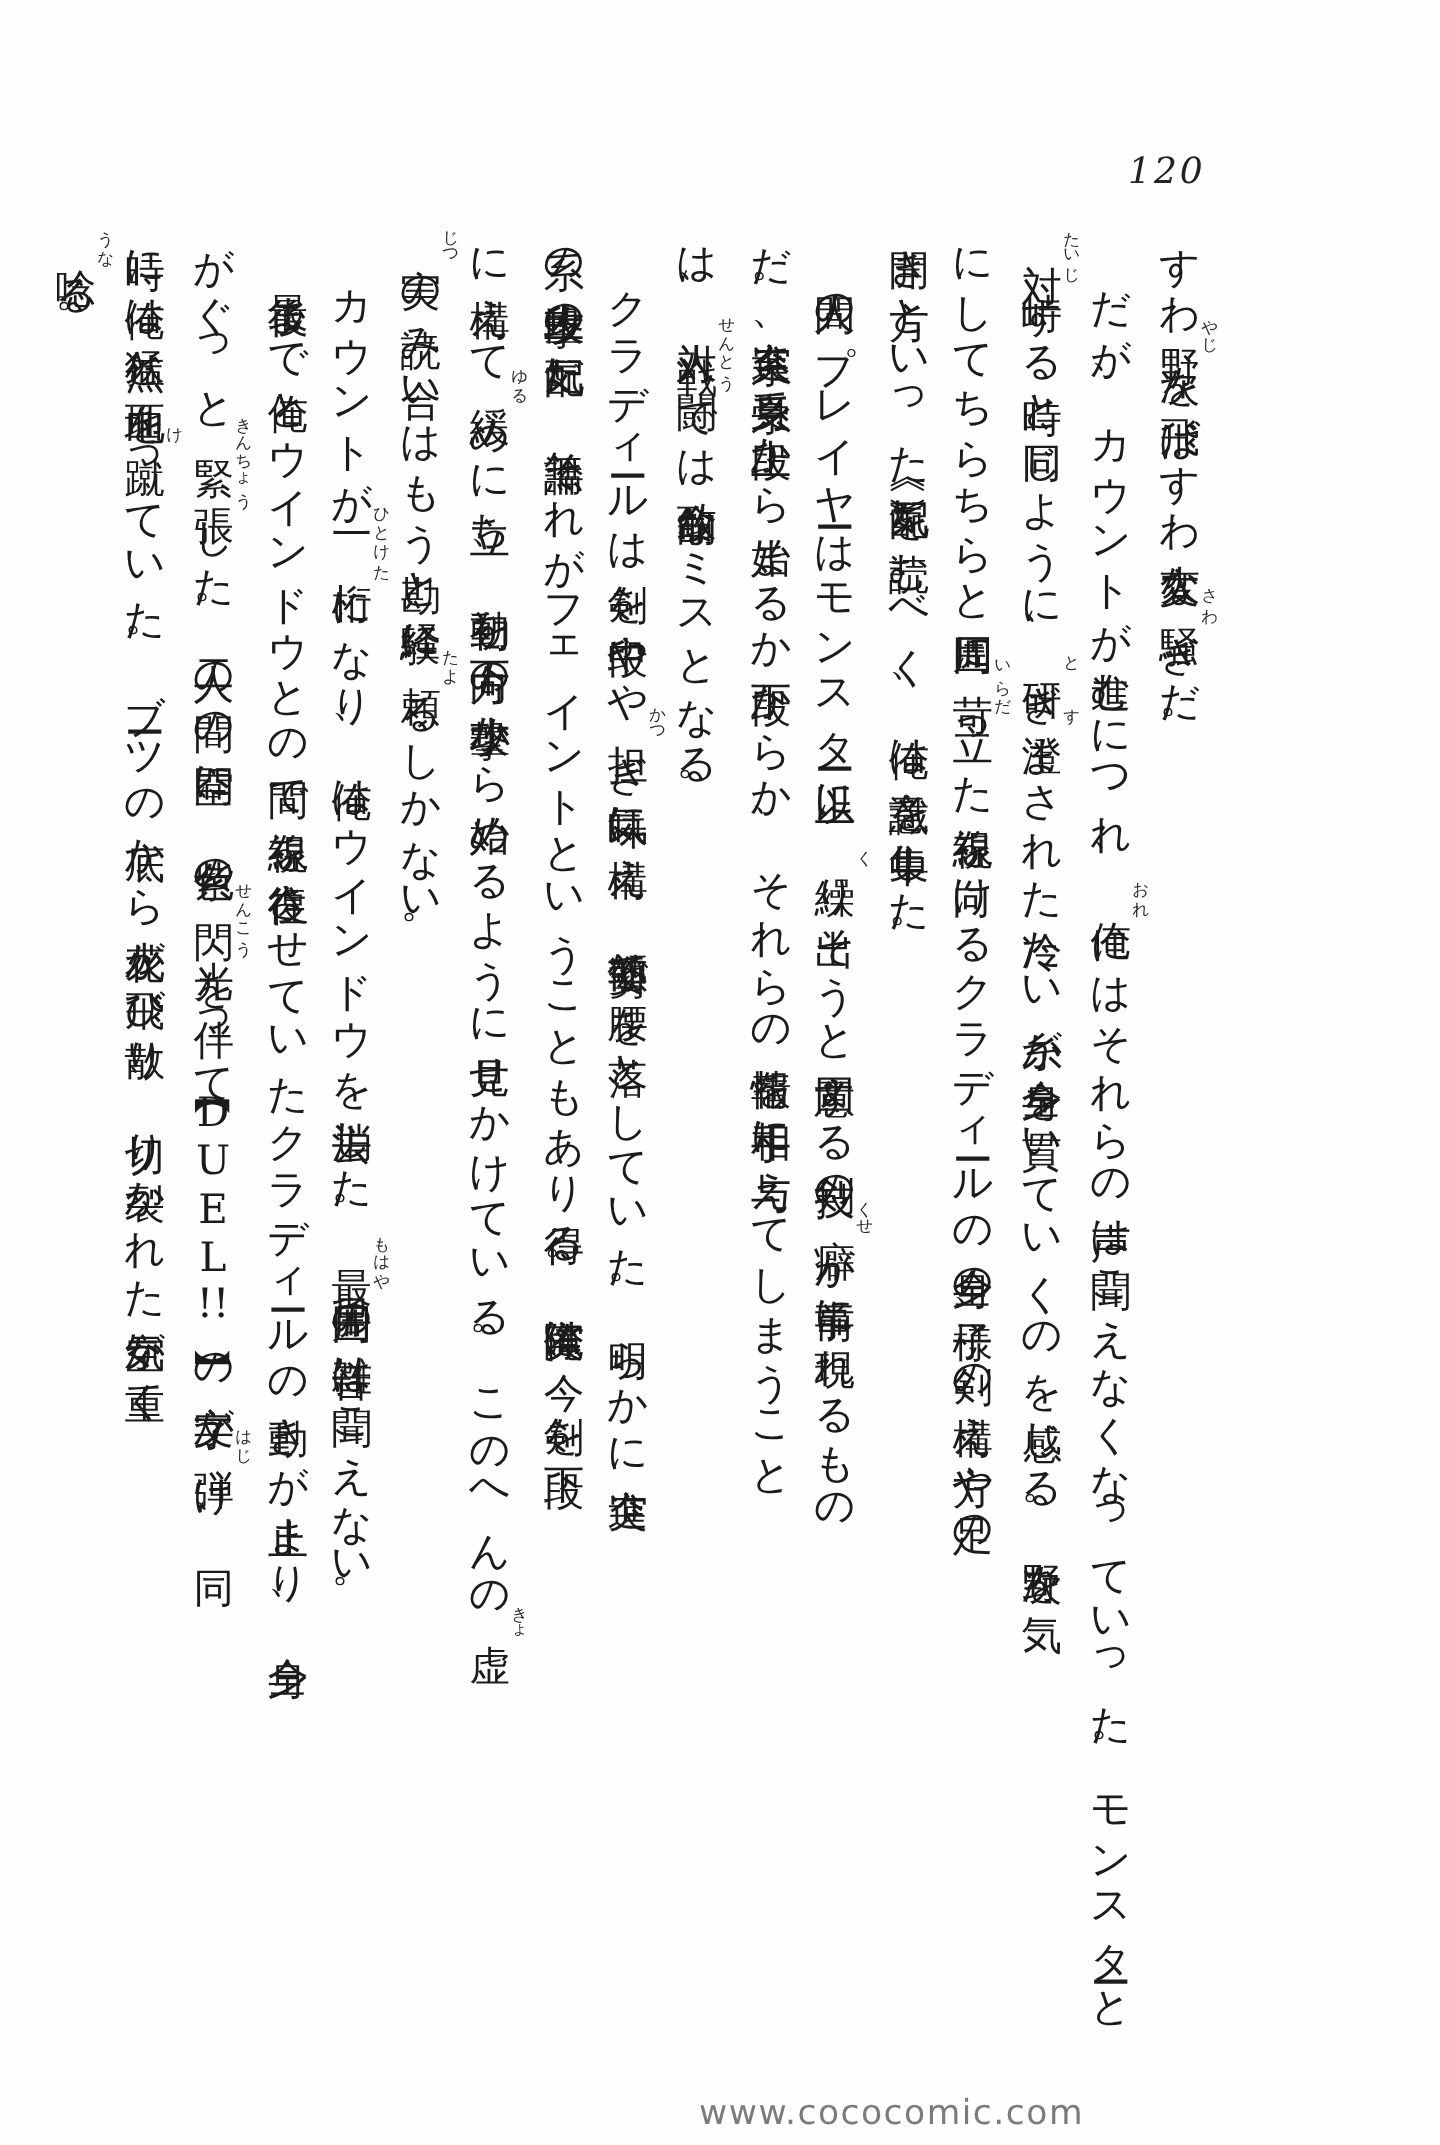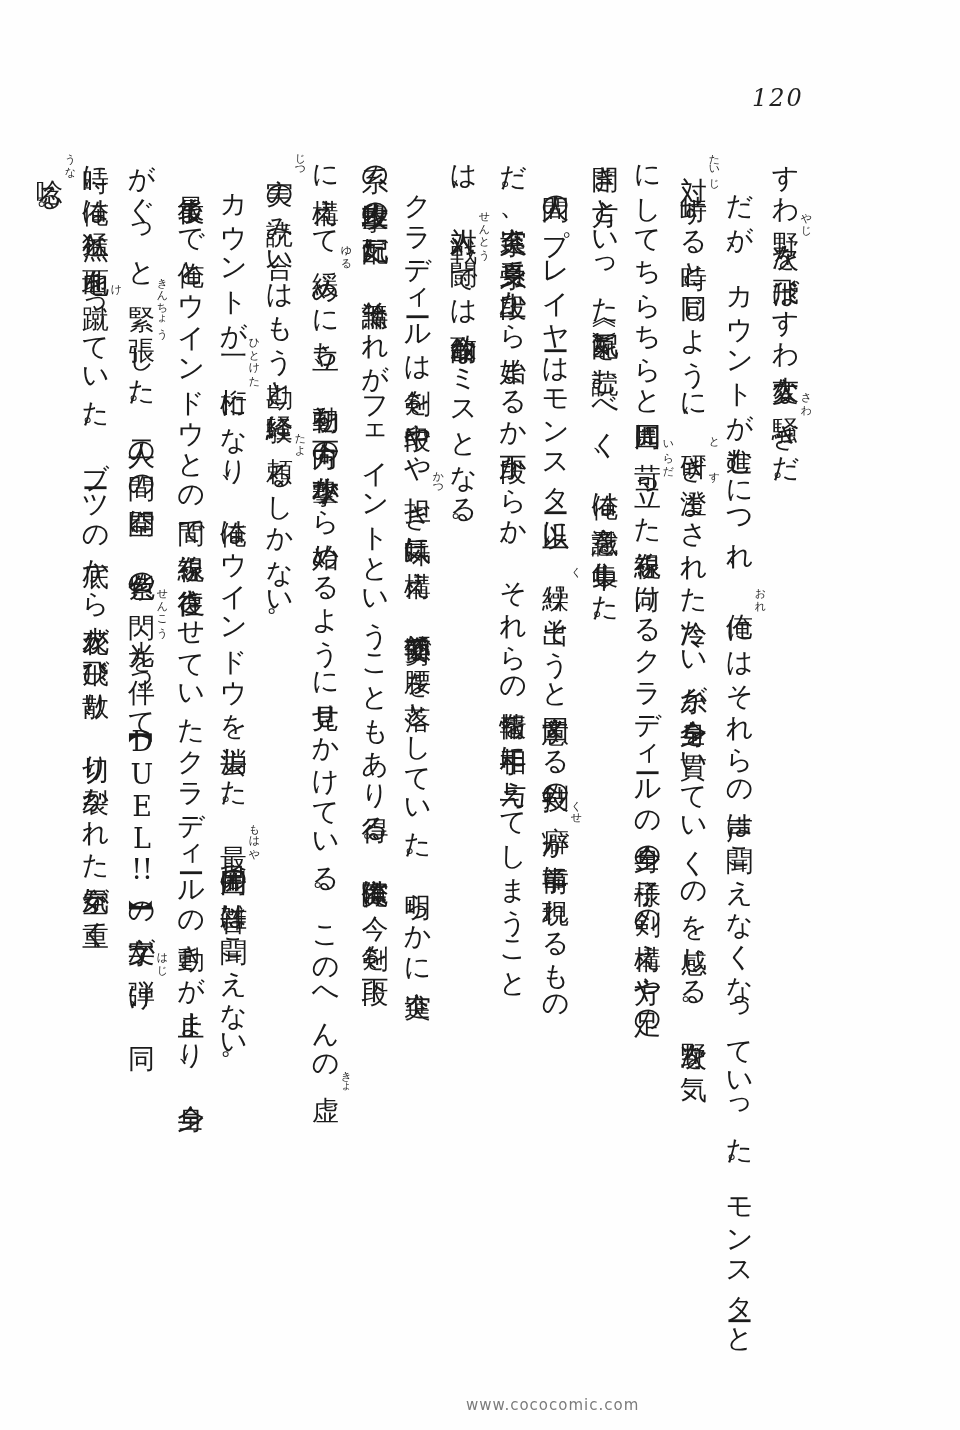--- a/index.html
+++ b/index.html
@@ -5,21 +5,21 @@
   html,body{margin:0;padding:0;}
   .page{
     position:relative;
     width:960px;height:1430px;
     background:#fefefe;
     overflow:hidden;
     font-family:"DejaVu Serif", serif;
   }
   .page-number{
     position:absolute;
-    top:84px;left:752px;
+    top:100px;left:752px;
     font-size:24px;
     font-style:italic;
     color:#222;
     letter-spacing:2px;
   }
   .text-block{
     position:absolute;
     top:146px;right:148px;
     width:792px;height:1210px;
     writing-mode:vertical-rl;
@@ -40,21 +40,21 @@
     font-size:11px;
     letter-spacing:0;
     color:#2a2a2a;
   }
   .upright{ text-orientation:upright; }
   .combine{ text-combine-upright:all; }
   .footer{
     position:absolute;
     top:1396px;left:466px;
     font-family:"DejaVu Sans","Liberation Sans",sans-serif;
-    font-size:15px;
+    font-size:23px;
     color:#7b7b7b;
     letter-spacing:1px;
   }
 </style>
 </head>
 <body>
 
 <div class="page">
   <div class="page-number">120</div>
 

